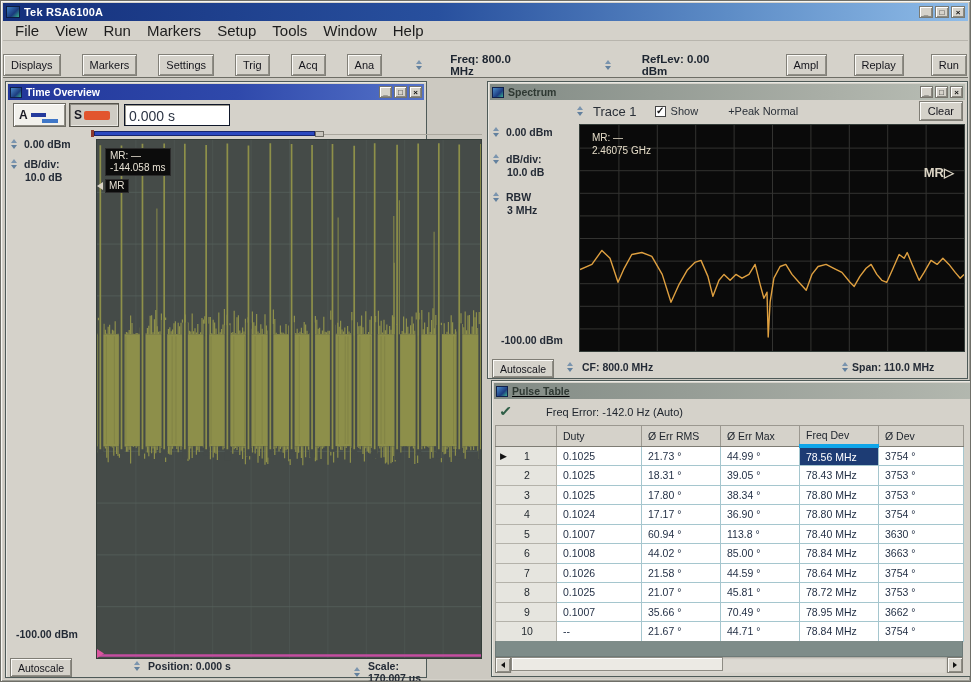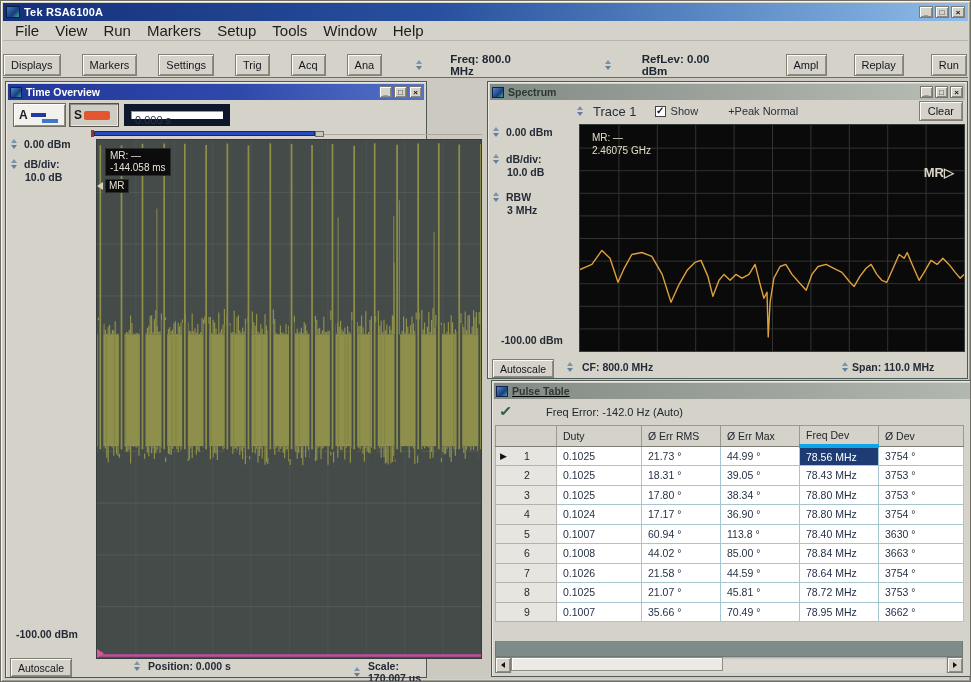--- a/index.html
+++ b/index.html
@@ -60,22 +60,22 @@
   .to-controls{position:absolute;left:7px;top:20px;height:26px;display:flex;align-items:center;}
   .ab-btn{width:53px;height:24px;background:#f2f1ec;border:1px solid #6f6d65;
     box-shadow:inset 1px 1px 0 #fff,inset -1px -1px 0 #8e8c84;position:relative;margin-right:3px;}
   .ab-btn .ltr{position:absolute;left:5px;top:4px;font-size:12px;font-weight:bold;color:#1a1a24;}
   .ab-btn .bar1{position:absolute;left:17px;top:9px;width:15px;height:4px;background:#243a9c;}
   .ab-btn .bar2{position:absolute;left:28px;top:15px;width:16px;height:4px;background:#3f77c8;}
   .sb-btn{width:50px;height:24px;background:#cfccc4;border:1px solid #55534b;
     box-shadow:inset 1px 1px 0 #8e8c84,inset -1px -1px 0 #e8e7e1;position:relative;margin-right:5px;}
   .sb-btn .ltr{position:absolute;left:4px;top:4px;font-size:12px;font-weight:bold;color:#1a1a24;}
   .sb-btn .bar1{position:absolute;left:14px;top:7px;width:26px;height:9px;background:#e2552e;border-radius:2px;}
-  .to-input{width:106px;height:22px;background:#fff;border:7px solid #0f172a;
-    box-shadow:inset 1px 1px 0 #9a988e;font-size:11px;color:#2c3444;padding:3px 4px 0 4px;}
+  .to-input{width:106px;height:22px;background:#fff;border:1px solid #0f172a;
+    box-shadow:inset 1px 1px 0 #9a988e;font-size:14px;color:#2c3444;padding:3px 4px 0 4px;}
   .to-left{position:absolute;left:4px;top:0;width:84px;}
   .plotwrap{position:absolute;background:#454b48;border:1px solid #343d39;}
   #to-plot{left:90px;top:57px;width:386px;height:520px;}
   .to-track{position:absolute;left:90px;top:52px;width:386px;height:1px;background:#aaa79e;}
   .to-bluebar{position:absolute;left:88px;top:49px;width:221px;height:5px;background:#2b49c0;border:1px solid #16246e;}
   .to-bluebar-handle{position:absolute;left:309px;top:49px;width:9px;height:6px;background:#c9c6be;border:1px solid #6f6d65;}
   .tooltip{position:absolute;background:#0c0c0c;border:1px solid #2c2c2c;color:#e8e2d4;font-size:10px;line-height:12px;
     padding:1px 4px;}
   .badge{position:absolute;background:#0c0c0c;color:#e8e2d4;font-size:10px;padding:0 3px;line-height:12px;border:1px solid #2c2c2c;}
   .edge-arrow-l{position:absolute;width:0;height:0;border-top:4px solid transparent;border-bottom:4px solid transparent;
@@ -1052,20 +1052,28 @@
 
             <tr>
               <td class="rowhead"><span class="rowmark"></span><span>9</span></td>
               <td>0.1007</td>
               <td>35.66 °</td>
               <td>70.49 °</td>
               <td>78.95 MHz</td>
               <td>3662 °</td>
             </tr>
 
+            <tr>
+              <td class="rowhead"><span class="rowmark"></span><span>10</span></td>
+              <td>--</td>
+              <td>21.67 °</td>
+              <td>44.71 °</td>
+              <td>78.84 MHz</td>
+              <td>3754 °</td>
+            </tr>
           </tbody>
       </table>
 
       <div class="pt-filler" id="pt-filler" style="top: 260px; height: 16px;"></div>
 
       <div class="scrollbar" id="pt-scrollbar" style="top: 276px;">
         <button class="sb-arrow">
             <span class="tri-l"></span>
           </button>
         <div class="sb-track">

